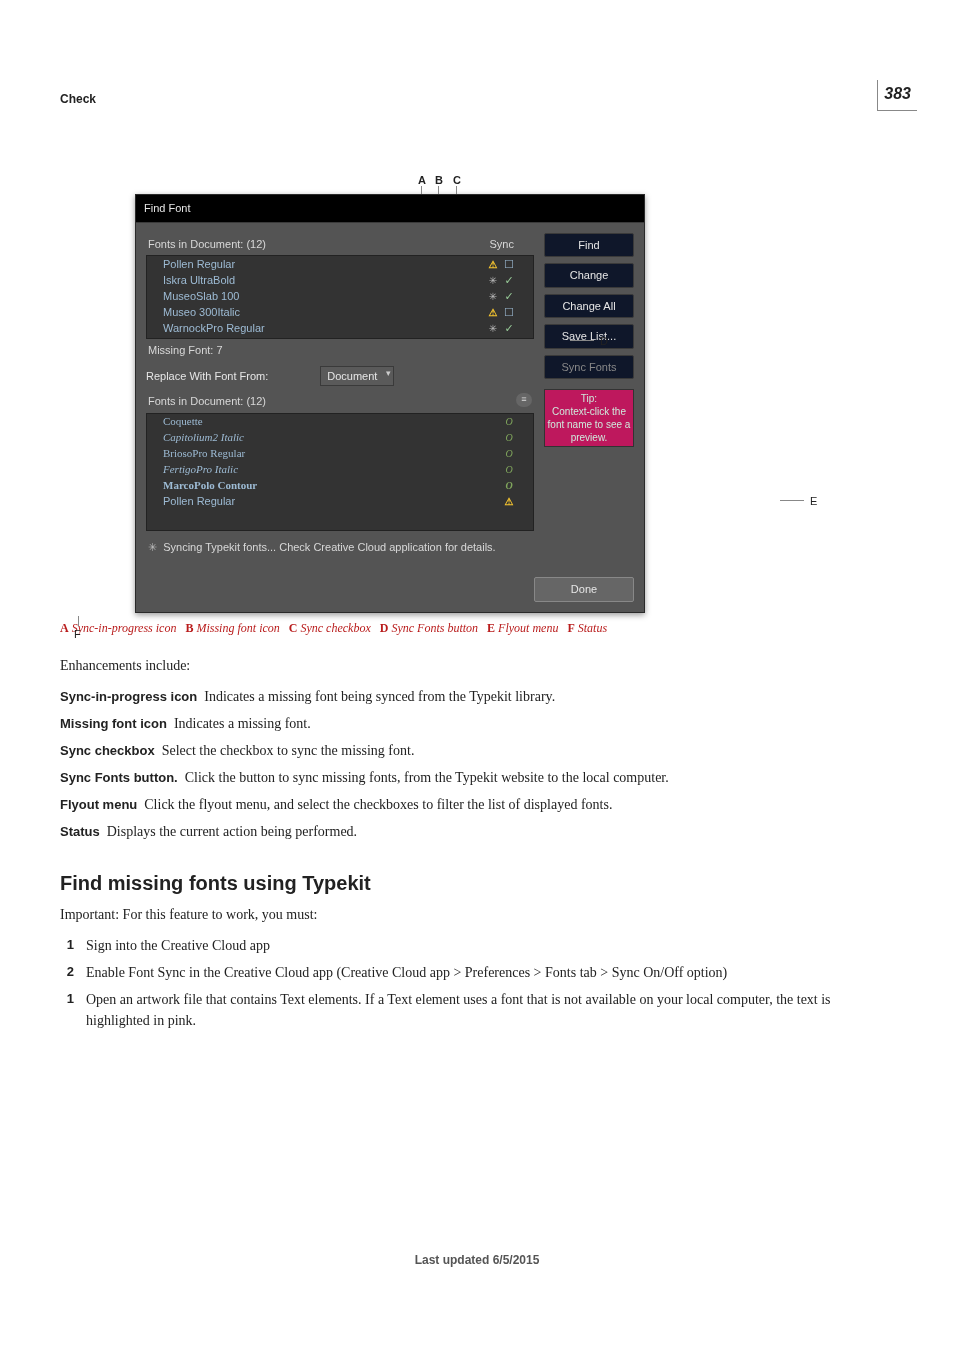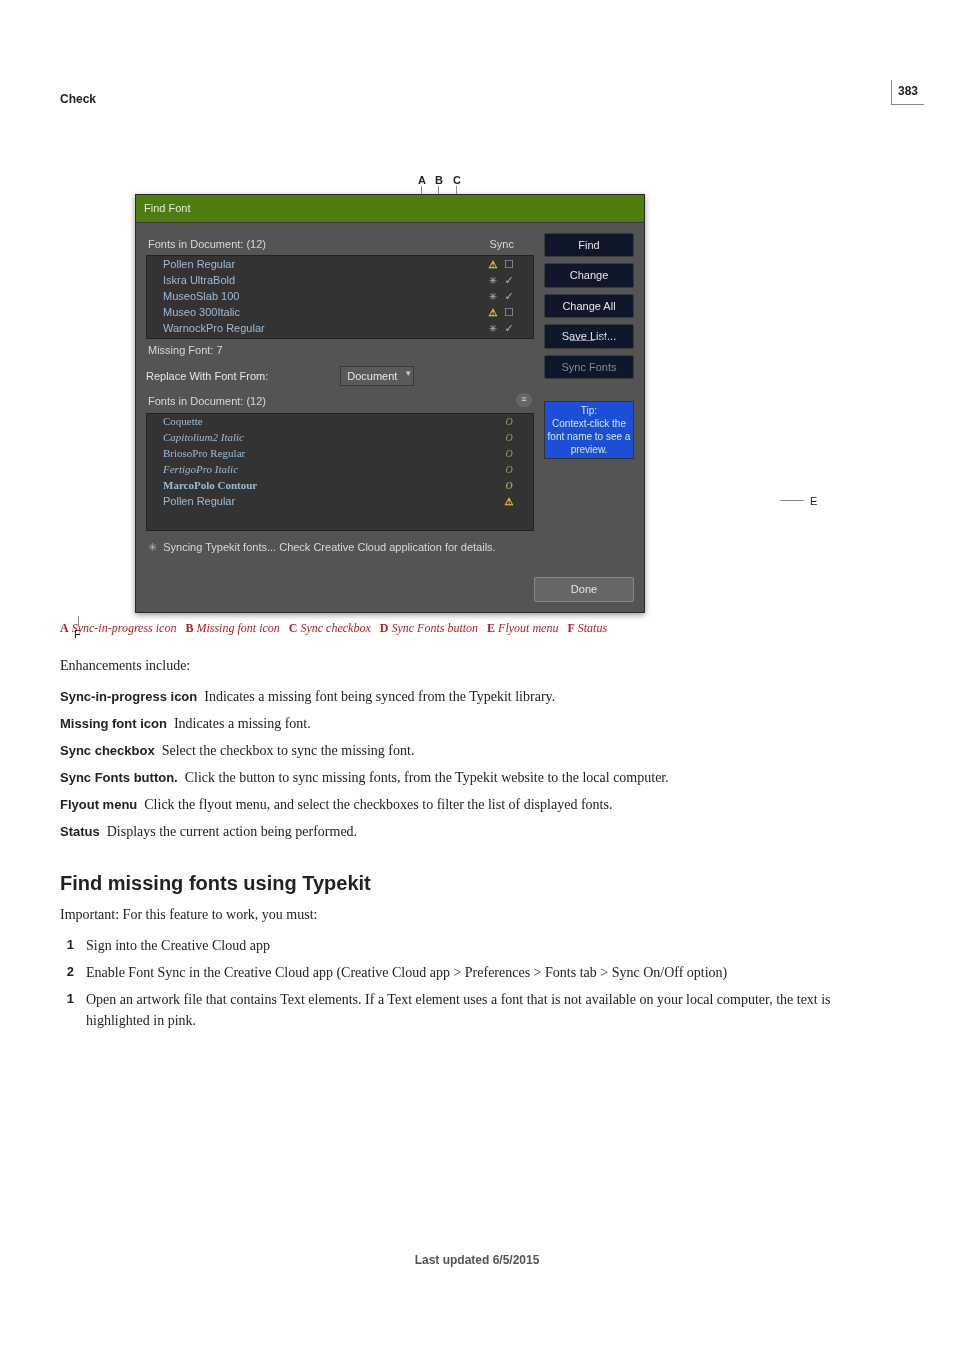--- a/index.html
+++ b/index.html
@@ -10,27 +10,28 @@
     margin: 0 auto;
     padding: 90px 60px 40px 60px;
     color: #222;
     font-size: 14px;
     line-height: 1.5;
     position: relative;
   }
   .page-num-box {
     position: absolute;
     top: 80px;
-    right: 30px;
+    right: 37px;
     border-left: 1px solid #888;
     border-bottom: 1px solid #888;
     padding: 2px 6px 4px 6px;
     font-family: "Myriad Pro", Arial, sans-serif;
     font-weight: bold;
-    font-size: 12px;
+    font-size: 16px;
+    font-style: italic;
   }
   .chapter-title {
     font-family: "Myriad Pro", Arial, sans-serif;
     font-weight: bold;
     font-size: 12px;
     margin-bottom: 60px;
   }
   .figure-block {
     margin: 20px 0 6px 0;
     position: relative;
@@ -54,21 +55,21 @@
   .dialog {
     width: 510px;
     background: #545454;
     border: 1px solid #2a2a2a;
     box-shadow: 0 2px 6px rgba(0,0,0,.4);
     font-family: Tahoma, Arial, sans-serif;
     font-size: 11px;
     color: #e6e6e6;
   }
   .dialog-title {
-    background: #4d7c0f;
+    background: #000000;
     padding: 5px 8px;
     color: #e6e6e6;
     border-bottom: 1px solid #3a3a3a;
   }
   .dialog-body {
     display: flex;
     gap: 10px;
     padding: 10px;
   }
   .dialog-left { flex: 1; }
@@ -88,21 +89,21 @@
     font-size: 11px;
     color: #9dbbd4;
     height: 16px;
   }
   .font-row .fname { flex: 1; white-space: nowrap; overflow: hidden; }
   .font-row .col-icon { width: 16px; text-align: center; font-size: 10px; }
   .font-row .col-sync { width: 16px; text-align: center; }
   .warn { color: #f4c430; font-weight: bold; }
   .spin { color: #bbb; }
   .otype { color: #7fa45c; font-style: italic; font-family: Georgia, serif; }
-  .replace-row { display:flex; align-items:center; gap:24px; padding: 4px 0; }
+  .replace-row { display:flex; align-items:center; gap:4px; padding: 4px 0; }
   .dd {
     background: #5a5a5a;
     border: 1px solid #3a3a3a;
     padding: 1px 16px 1px 6px;
     position: relative;
     color: #e6e6e6;
     margin-left: 48px;
   }
   .dd::after {
     content: "▾";
@@ -117,27 +118,27 @@
     color: #e6e6e6;
     padding: 3px 4px;
     text-align: center;
     border-radius: 2px;
     font-size: 11px;
     cursor: pointer;
   }
   .dlg-btn.disabled { color: #888; }
   .dlg-btn.highlight { background: #666; border-color: #888; }
   .tip-box {
-    background: #1d4ed8;
+    background: #be185d;
     border: 1px solid #333;
     color: #cfe9dc;
     font-size: 10px;
     text-align: center;
     padding: 2px 2px;
-    margin-top: 16px;
+    margin-top: 4px;
     line-height: 1.3;
   }
   .menu-icon {
     width: 16px; height: 14px;
     background: #666;
     border-radius: 7px;
     display: inline-flex;
     align-items: center;
     justify-content: center;
     font-size: 9px;

